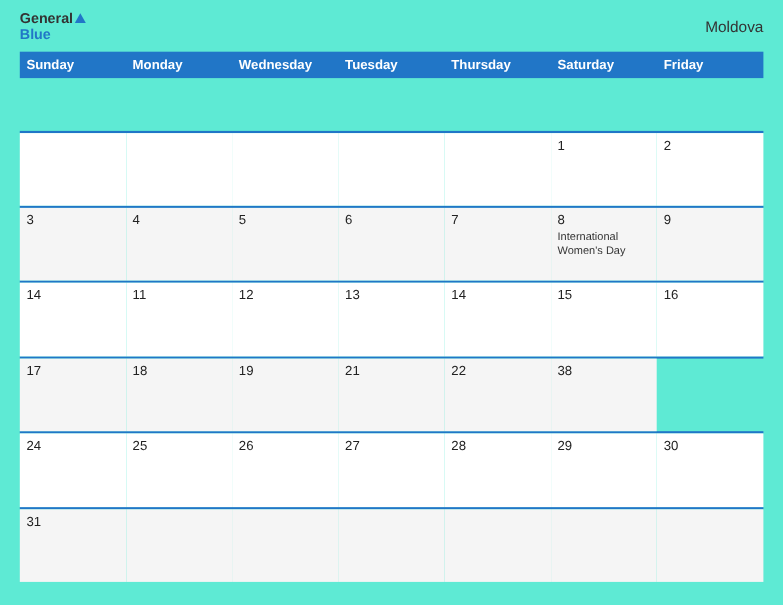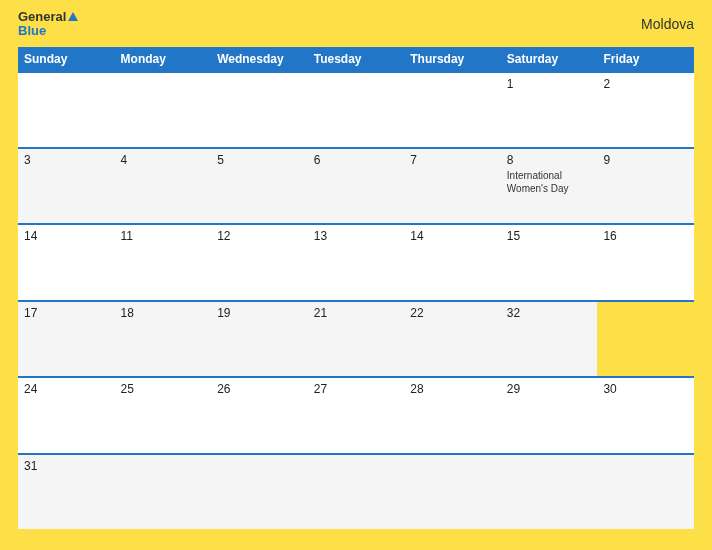--- a/index.html
+++ b/index.html
@@ -6,21 +6,21 @@
     body {
       width: 712px;
       height: 550px;
       background: #fff;
       font-family: Arial, sans-serif;
       overflow: hidden;
     }
     .page {
       width: 712px;
       height: 550px;
-      background: #fde047;
+      background: #5eead4;
       padding: 10px 18px 21px 18px;
       display: flex;
       flex-direction: column;
     }
     
     .header {
       display: flex;
       align-items: center;
       justify-content: space-between;
       margin-bottom: 8px;
@@ -63,20 +63,21 @@
       font-size: 14px;
       color: #333;
       text-align: right;
       min-width: 80px;
     }
     
     .calendar {
       flex: 1;
       display: flex;
       flex-direction: column;
+      gap: 48px;
     }
     .cal-header {
       display: grid;
       grid-template-columns: repeat(7, 1fr);
       background: #2176c7;
       color: #fff;
       font-size: 12px;
       font-weight: bold;
     }
     .cal-header-cell {
@@ -216,21 +217,21 @@
           <div class="cal-cell">
             <span class="day-num">19</span>
           </div>
           <div class="cal-cell">
             <span class="day-num">21</span>
           </div>
           <div class="cal-cell">
             <span class="day-num">22</span>
           </div>
           <div class="cal-cell">
-            <span class="day-num">32</span>
+            <span class="day-num">38</span>
           </div>
         </div>
         <div class="cal-row">
           <div class="cal-cell">
             <span class="day-num">24</span>
           </div>
           <div class="cal-cell">
             <span class="day-num">25</span>
           </div>
           <div class="cal-cell">

